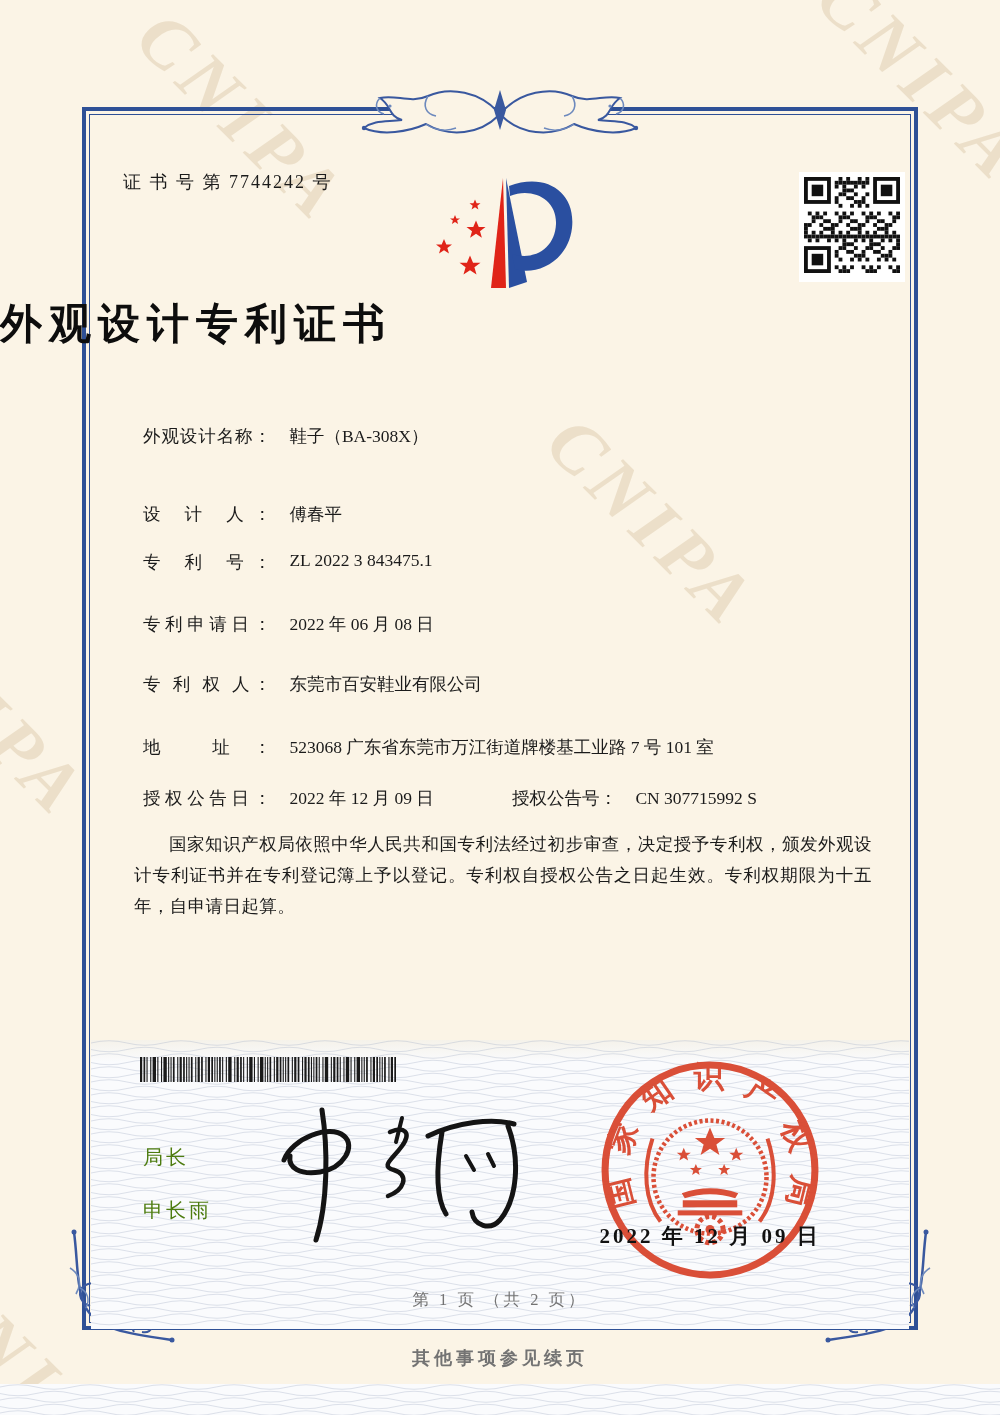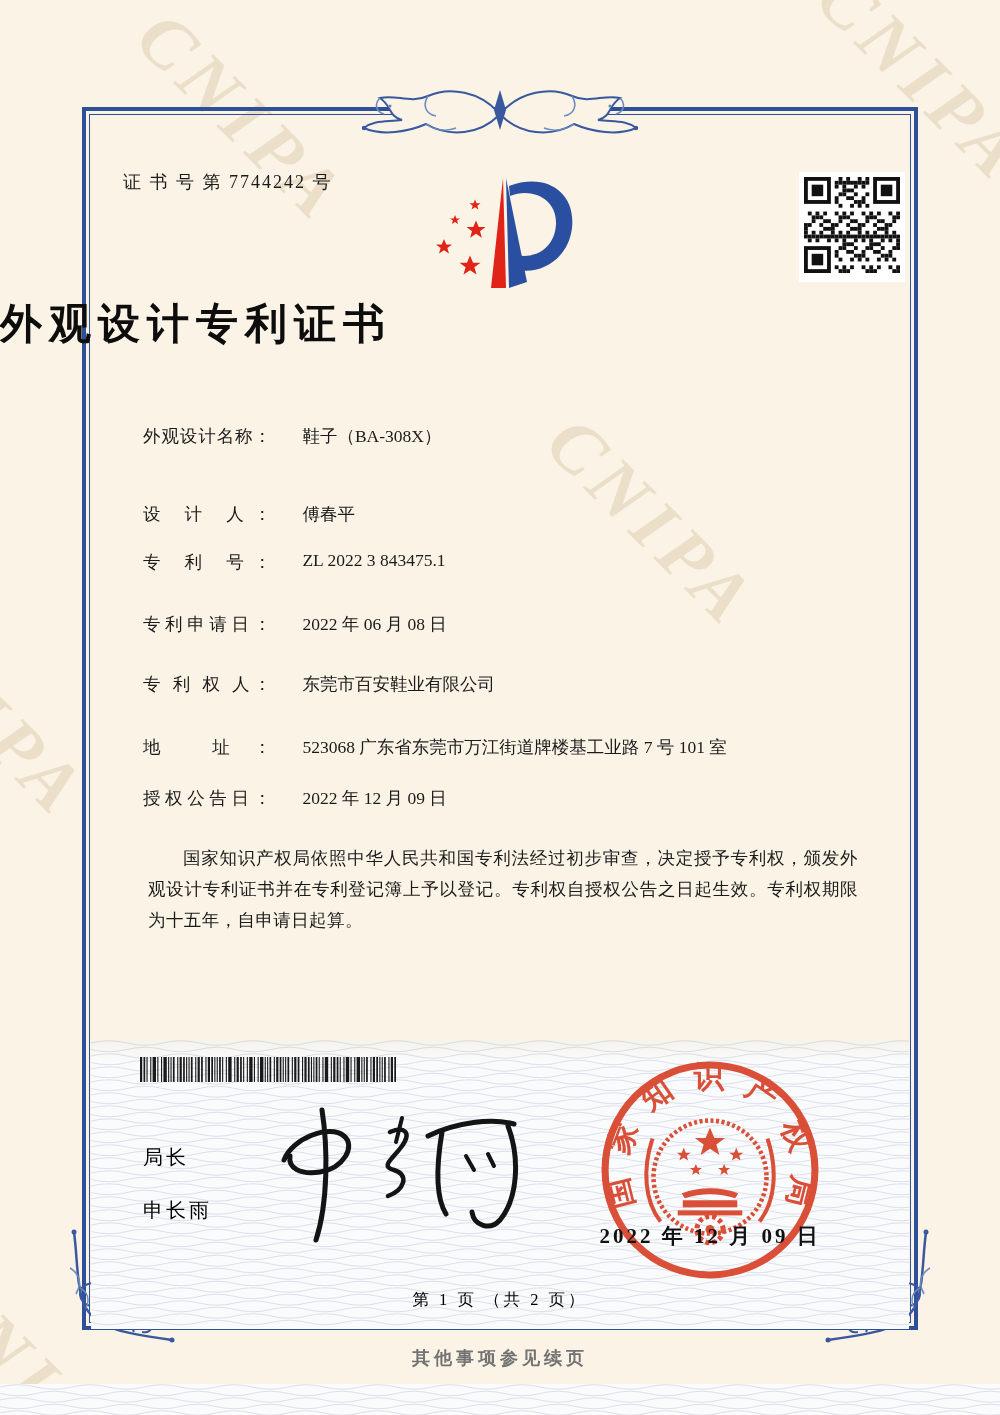--- a/index.html
+++ b/index.html
@@ -11,39 +11,39 @@
   .frame::before{content:"";position:absolute;left:3px;top:3px;right:3px;bottom:3px;border:1.5px solid #2e5096;}
   .ornament{position:absolute;}
   .cert-no{position:absolute;left:123px;top:170px;font-size:18px;letter-spacing:2px;}
   .logo{position:absolute;left:408px;top:156px;}
   .qr{position:absolute;left:799px;top:172px;background:#fff;padding:5px;}
   .title{position:absolute;left:0;top:296px;width:100%;text-align:left;font-size:42px;
          font-weight:700;letter-spacing:7px;color:#0d0d0d;}
   .fields{position:absolute;left:143px;top:0;width:740px;font-size:17.5px;}
   .frow{position:absolute;left:0;width:740px;white-space:nowrap;}
   .flabel{display:inline-block;width:128px;text-align:justify;text-align-last:justify;vertical-align:top;}
-  .fvalue{margin-left:27px;text-align:right;}
+  .fvalue{margin-left:14px;text-align:right;}
   .r0{top:424px}.r1{top:502px}.r2{top:550px}.r3{top:612px}.r4{top:672px}.r5{top:735px}.r6{top:786px}
   .pair2{position:absolute;left:369px;top:0;}
   .paras{position:absolute;left:134px;top:829px;width:738px;font-size:17.5px;line-height:31px;
          text-align:justify;letter-spacing:0.4px;}
-  .paras p{margin:14px;text-indent:2em;}
+  .paras p{margin:0;text-indent:2em;}
   .band{position:absolute;left:91px;top:1040px;width:818px;height:289px;
         background:linear-gradient(#f5f2ea,#fafbfd 22px);}
   .band svg,.bstrip svg{position:absolute;left:0;top:0;width:100%;height:100%;}
   .barcode{position:absolute;left:140px;top:1057px;}
   .director{position:absolute;left:143px;top:1144px;font-size:20px;letter-spacing:3px;
-            font-family:"Liberation Sans","DejaVu Sans",sans-serif;color:#000000;}
+            font-family:"Liberation Sans","DejaVu Sans",sans-serif;color:#4d7c0f;}
   .director div{margin-bottom:26px;}
   .signature{position:absolute;left:252px;top:1098px;}
   .seal{position:absolute;left:598px;top:1058px;width:224px;height:224px;opacity:.93;}
   .seal-date{position:absolute;left:598px;top:1222px;width:224px;text-align:center;font-size:21px;
              font-weight:700;letter-spacing:3px;color:#111;}
   .page-info{position:absolute;left:0;top:1289px;width:100%;text-align:center;font-size:16.5px;
-             letter-spacing:3px;color:#000000;}
+             letter-spacing:3px;color:#737373;}
   .continuation{position:absolute;left:0;top:1346px;width:100%;text-align:center;font-size:18px;
                 font-weight:700;letter-spacing:4px;color:#737373;}
   .bstrip{position:absolute;left:0;top:1384px;width:1000px;height:31px;background:#fafbfd;}
 </style>
 </head>
 <body>
 
 <div class="page">
 
   <div class="wm" style="left:180px;top:-5px">CNIPA</div>
@@ -328,20 +328,24 @@
       <span class="flabel">专 利 权 人：</span>
       <span class="fvalue">东莞市百安鞋业有限公司</span>
     </div>
     <div class="frow r5">
       <span class="flabel">地 址：</span>
       <span class="fvalue">523068 广东省东莞市万江街道牌楼基工业路 7 号 101 室</span>
     </div>
     <div class="frow r6">
       <span class="flabel">授权公告日：</span>
       <span class="fvalue">2022 年 12 月 09 日</span>
+      <span class="pair2">
+        <span>授权公告号：</span>
+        <span class="fvalue">CN 307715992 S</span>
+      </span>
     </div>
   </div>
 
   <div class="paras">
     <p>国家知识产权局依照中华人民共和国专利法经过初步审查，决定授予专利权，颁发外观设计专利证书并在专利登记簿上予以登记。专利权自授权公告之日起生效。专利权期限为十五年，自申请日起算。</p>
   </div>
 
   <div class="band">
     <svg class="waves" preserveAspectRatio="none" viewBox="0 0 818 289">
         <path d="M0 3.0 q18 -4.5 36 0 q18 4.5 36 0 q18 -4.5 36 0 q18 4.5 36 0 q18 -4.5 36 0 q18 4.5 36 0 q18 -4.5 36 0 q18 4.5 36 0 q18 -4.5 36 0 q18 4.5 36 0 q18 -4.5 36 0 q18 4.5 36 0 q18 -4.5 36 0 q18 4.5 36 0 q18 -4.5 36 0 q18 4.5 36 0 q18 -4.5 36 0 q18 4.5 36 0 q18 -4.5 36 0 q18 4.5 36 0 q18 -4.5 36 0 q18 4.5 36 0 q18 -4.5 36 0" fill="none" stroke="#a9b3c9" stroke-width="0.7" opacity="0.55"></path>

